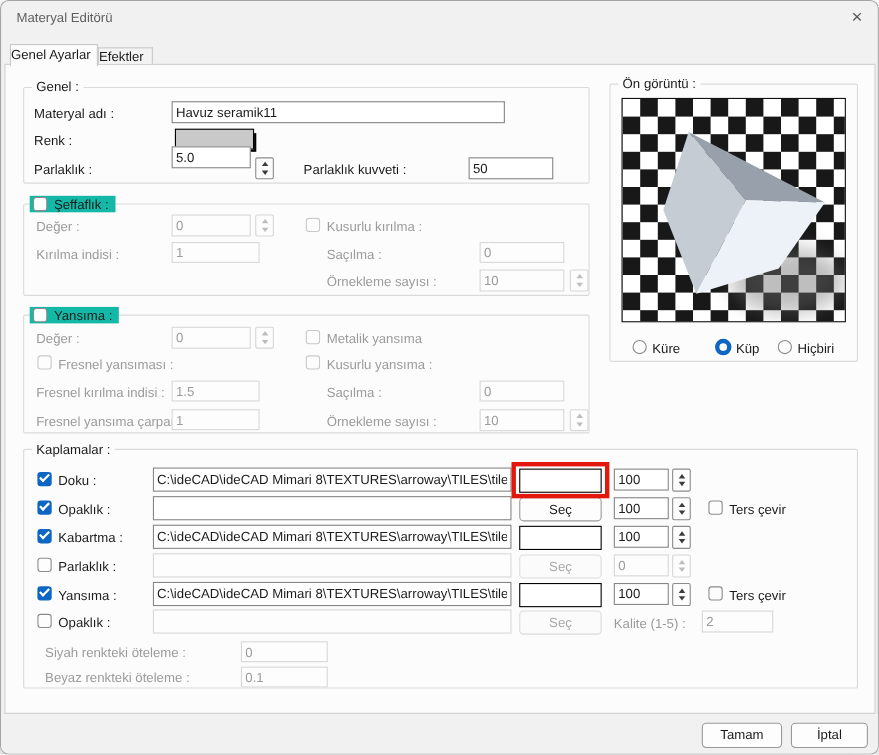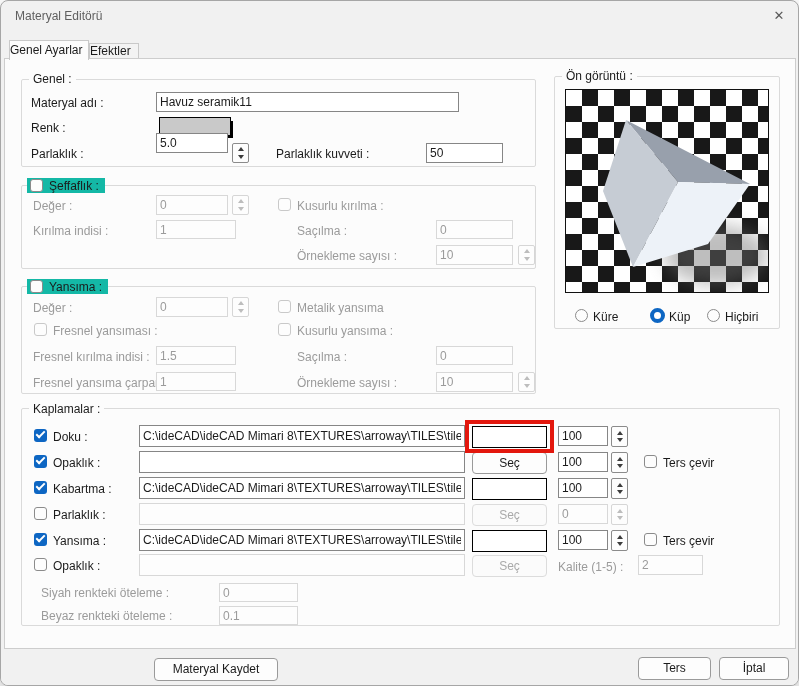--- a/index.html
+++ b/index.html
@@ -229,17 +229,16 @@
     </svg>
   </div>
   <span class="radio" style="left:574px;top:308px"></span>
   <div class="lbl" style="left:592px;top:309px">Küre</div>
   <span class="radio sel" style="left:649px;top:307px"></span>
   <div class="lbl" style="left:668px;top:309px">Küp</div>
   <span class="radio" style="left:706px;top:308px"></span>
   <div class="lbl" style="left:724px;top:309px">Hiçbiri</div>
 
   <div class="footer"></div>
-  <div class="btn" style="left:153px;top:657px;width:124px;height:23px;line-height:21px">Materyal Kaydet</div>
-  <div class="btn" style="left:637px;top:656px;width:73px;height:23px;line-height:21px">Ters</div>
+  <div class="btn" style="left:637px;top:656px;width:73px;height:23px;line-height:21px">Tamam</div>
   <div class="btn" style="left:718px;top:656px;width:70px;height:23px;line-height:21px">İptal</div>
 
 </div>
 
 </body></html>

